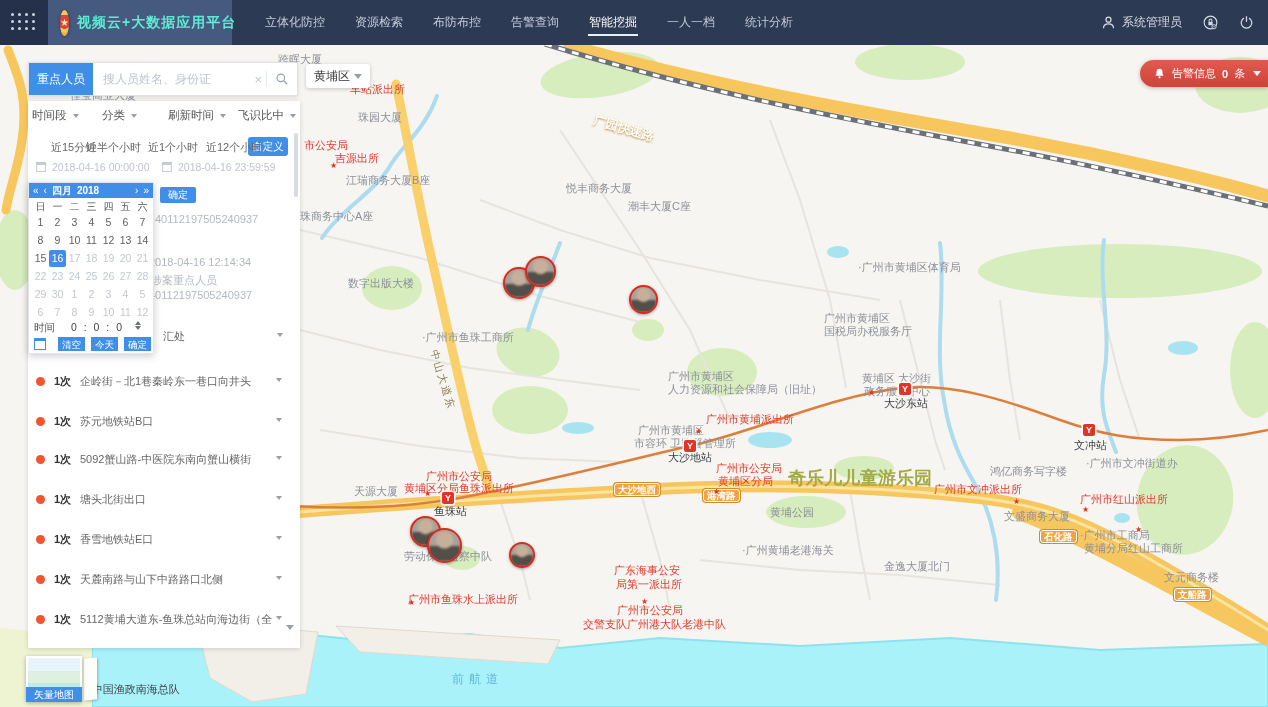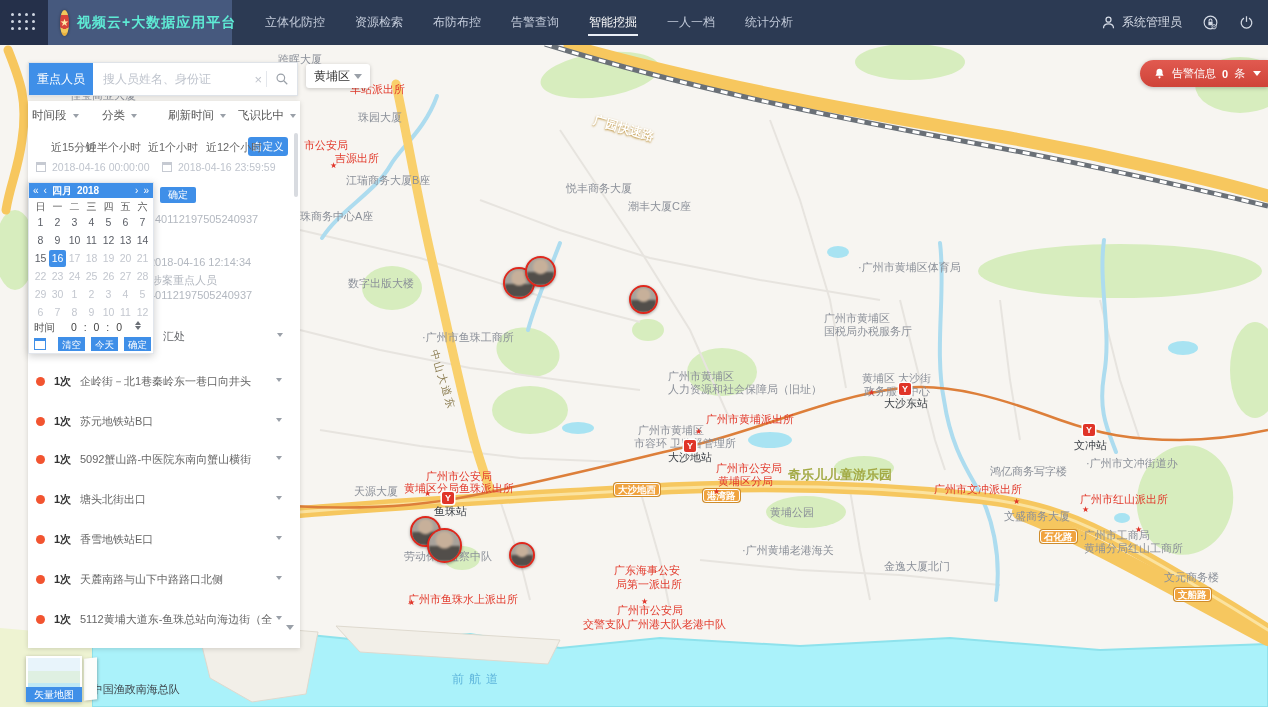--- a/index.html
+++ b/index.html
@@ -21,21 +21,21 @@
   .navmenu .nitem.active::after { content:""; position:absolute; left:14px; right:14px; bottom:9px; height:2px; background:#e9eef6; }
   .navright { position:absolute; right:14px; top:0; height:45px; display:flex; align-items:center; gap:20px; }
   .usercell { display:flex; align-items:center; gap:6px; color:#d5dbe6; font-size:12px; cursor:pointer; }
   .icnbtn { cursor:pointer; display:flex; align-items:center; }
 
   
   .mapsvg { position:absolute; left:0; top:0; z-index:1; }
   .lbl { position:absolute; z-index:2; font-size:11px; color:#8b9099; white-space:nowrap; transform-origin:left top; }
   .lbl.r { color:#e23a2c; }
   .lbl.dk { color:#3c4147; }
-  .lbl.kh { color:#a3aa45; font-weight:bold; font-size:13px; }
+  .lbl.kh { color:#a3aa45; font-weight:bold; font-size:18px; }
   .lbl.w { color:#5fb6dc; letter-spacing:5px; font-size:12px; }
   .lbl.rn { color:#fff; font-weight:bold; font-size:12.5px; text-shadow:0 1px 2px rgba(180,130,30,.9); }
   .lbl.rn2 { color:#8a7b4f; font-size:10.5px; letter-spacing:2px; }
   .badge { position:absolute; z-index:2; background:#f0a33f; border:1px solid #ffffff; box-shadow:0 0 0 1px #cf8c2b; color:#fff; font-size:9.5px; font-weight:bold; padding:0 3px; height:13px; line-height:11px; border-radius:3px; white-space:nowrap; }
   .station { position:absolute; z-index:2; width:12px; height:12px; background:#e03428; border-radius:2px; color:#fff; font-size:9px; font-weight:bold; text-align:center; line-height:12px; box-shadow:0 0 0 1.5px #fff; }
   .pmarker { position:absolute; z-index:3; border-radius:50%; border:2px solid #e0271c; overflow:hidden; background:#9a948c; box-shadow:0 1px 3px rgba(0,0,0,.35); cursor:pointer; }
   .pmarker .face { position:absolute; left:0; top:0; right:0; bottom:0; background:radial-gradient(circle at 50% 32%, #cdb49c 0 30%, rgba(205,180,156,0) 36%), linear-gradient(180deg,#aba59d 0 52%, #4e4a45 52% 100%); filter:blur(1.3px) contrast(.92); }
   .star { position:absolute; z-index:2; color:#e03428; font-size:8px; line-height:8px; }
 
   

